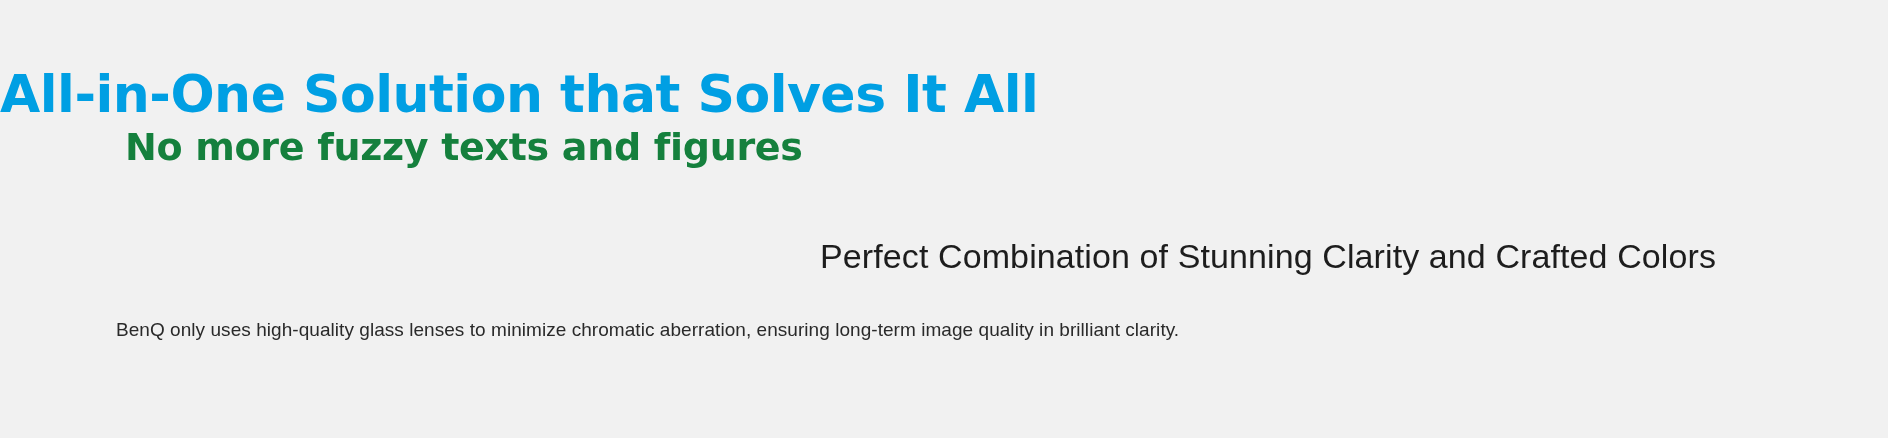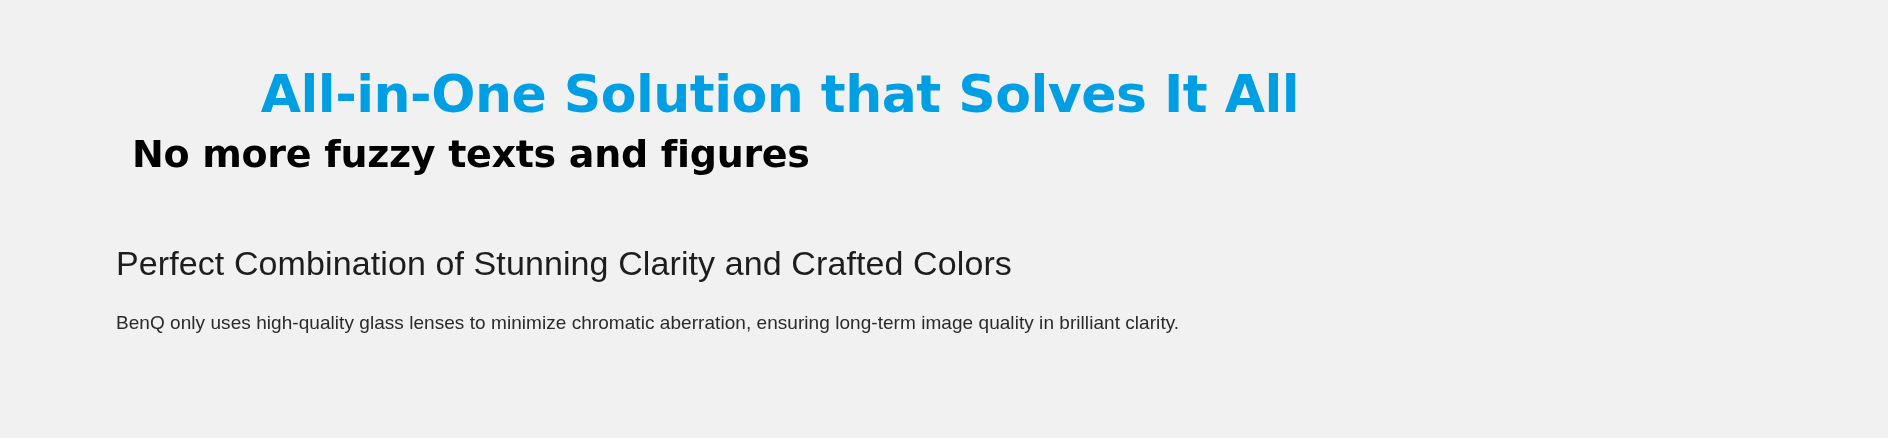--- a/index.html
+++ b/index.html
@@ -23,83 +23,84 @@
     box-sizing: border-box;
     overflow: hidden;
   }
 
   
   .hero-title {
     position: absolute;
     left: 0;
     top: 26px;
     width: 1560px;
-    text-align: center;
+    text-align: left;
     color: #009fe3;
     font-family: "DejaVu Sans", "Liberation Sans", sans-serif;
     font-weight: 700;
     font-size: 52px;
     line-height: 66px;
     letter-spacing: -0.5px;
     white-space: nowrap;
   }
 
   
   .content {
     position: absolute;
     left: 116px;
     top: 112px;
     width: 1600px;
   }
 
   .section-heading {
-    color: #000000;
+    color: #15803d;
     font-family: "DejaVu Sans", "Liberation Sans", sans-serif;
     font-weight: 700;
     font-size: 38px;
     line-height: 52px;
     letter-spacing: -0.3px;
-    margin: 16px;
+    margin: 9px;
     white-space: nowrap;
   }
 
   .feature-block {
     margin-top: 60px;
   }
 
   .feature-title {
     color: #1d1d1d;
     font-family: "Liberation Sans", sans-serif;
     font-weight: 400;
     font-size: 34px;
     line-height: 46px;
     letter-spacing: 0.1px;
     margin: 0;
     white-space: nowrap;
+    text-align: right;
   }
 
   .feature-subtitle {
     color: #1d1d1d;
     font-family: "Liberation Sans", sans-serif;
     font-weight: 400;
     font-size: 26px;
     line-height: 38px;
     letter-spacing: 0.1px;
     margin: 18px 0 0 0;
     white-space: nowrap;
   }
 
   .feature-body {
     color: #2a2a2a;
     font-family: "Liberation Sans", sans-serif;
     font-weight: 400;
     font-size: 19px;
     line-height: 30px;
     letter-spacing: 0.05px;
-    margin: 22px 0 0 0;
+    margin: 36px 0 0 0;
     white-space: nowrap;
   }
 </style>
 </head>
 <body>
 
 <div class="page">
 
   <h1 class="hero-title">All-in-One Solution that Solves It All</h1>
 

